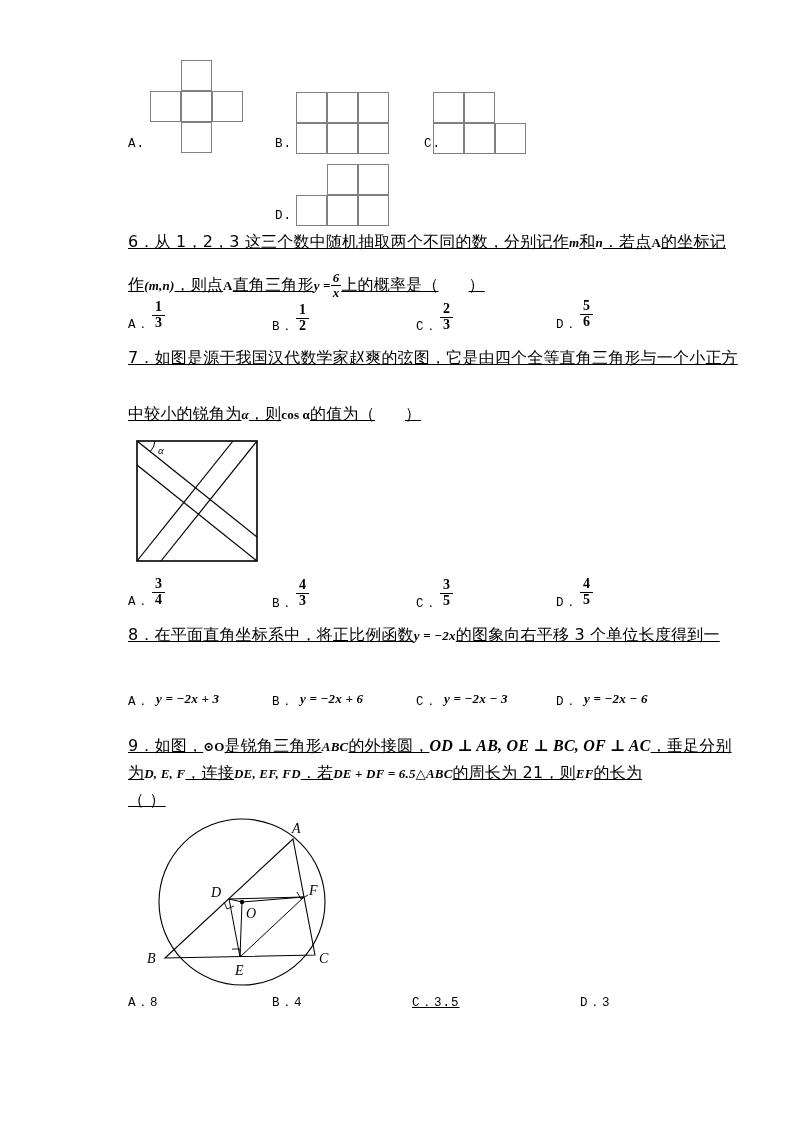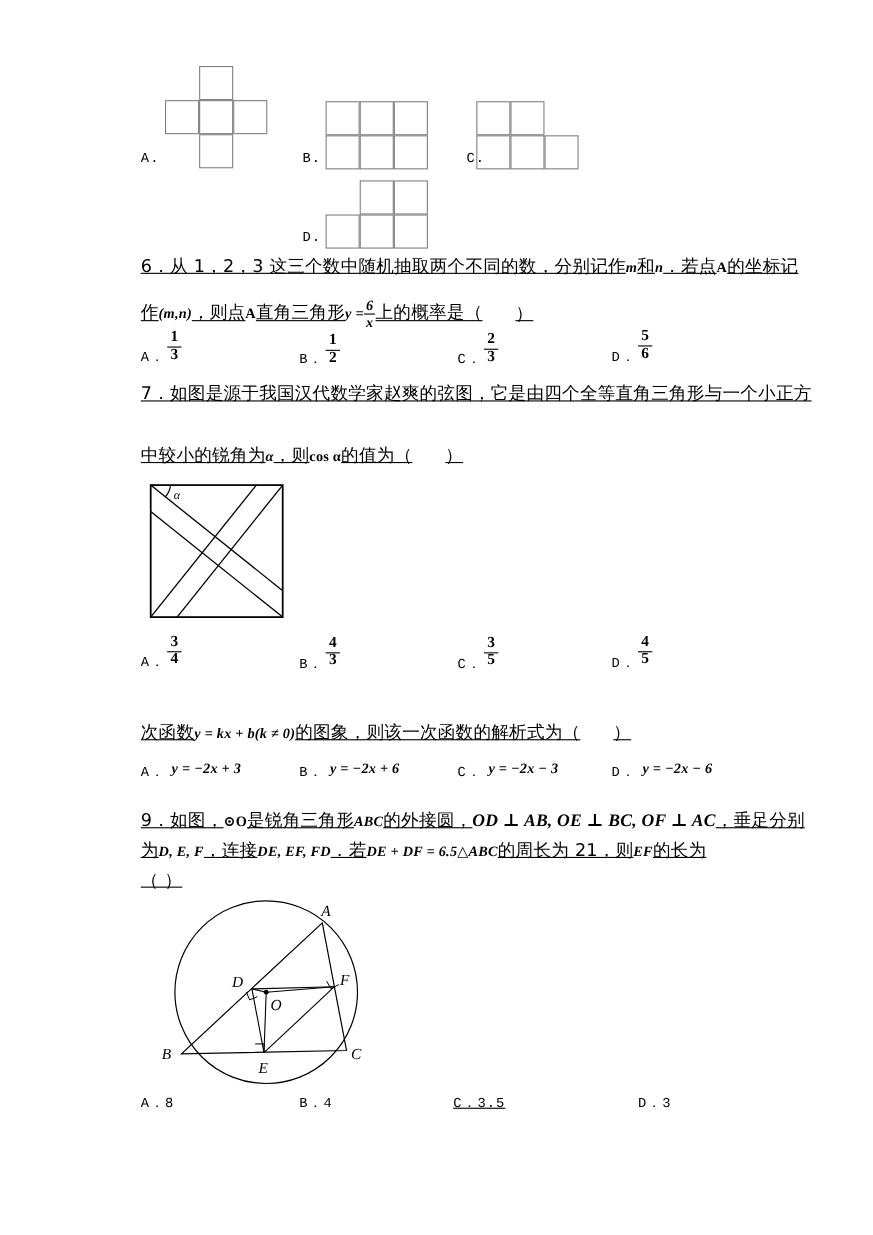--- a/index.html
+++ b/index.html
@@ -212,22 +212,22 @@
     <span class="nu">3</span>
       <span class="de">5</span>
   </div>
 
   <div class="optlabel" style="left:556px; top:594px;">D．</div>
   <div class="fracopt" style="left:580px; top:577px;">
     <span class="nu">4</span>
       <span class="de">5</span>
   </div>
 
-  <div class="qline" style="left:128px; top:657px;">
-    <span class="cn">次函数</span><span class="mathi">y = kx + b(k ≠ 0)</span><span class="cn">的图象，则该一次函数的解析式为（</span><span class="cn" style="padding-left:30px;">）</span>
+  <div class="qline" style="left:128px; top:626px;">
+    <span class="cn">8．在平面直角坐标系中，将正比例函数</span><span class="mathi">y = −2x</span><span class="cn">的图象向右平移 3 个单位长度得到一</span>
   </div>
 
   <div class="optlabel" style="left:128px; top:693px;">A．</div>
   <div class="qline mathi" style="left:156px; top:690px;">y = −2x + 3</div>
 
   <div class="optlabel" style="left:272px; top:693px;">B．</div>
   <div class="qline mathi" style="left:300px; top:690px;">y = −2x + 6</div>
 
   <div class="optlabel" style="left:416px; top:693px;">C．</div>
   <div class="qline mathi" style="left:444px; top:690px;">y = −2x − 3</div>

